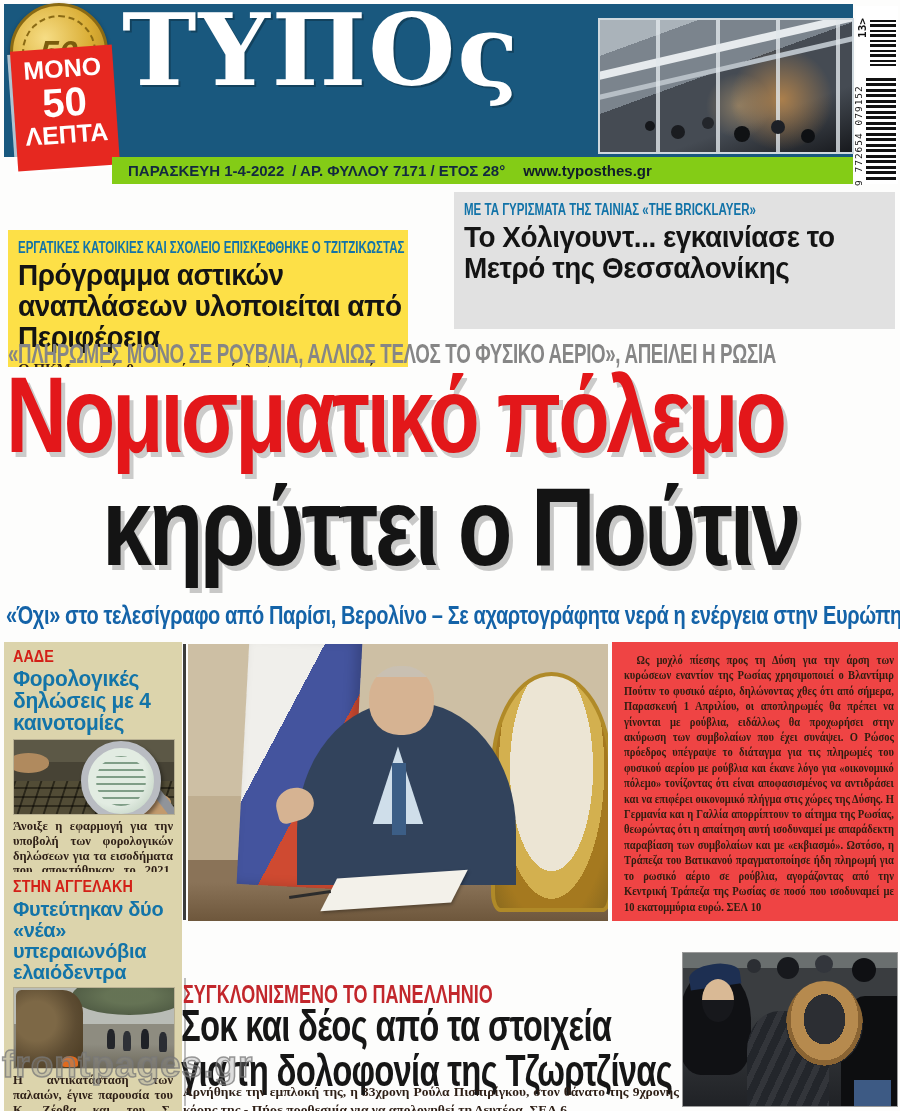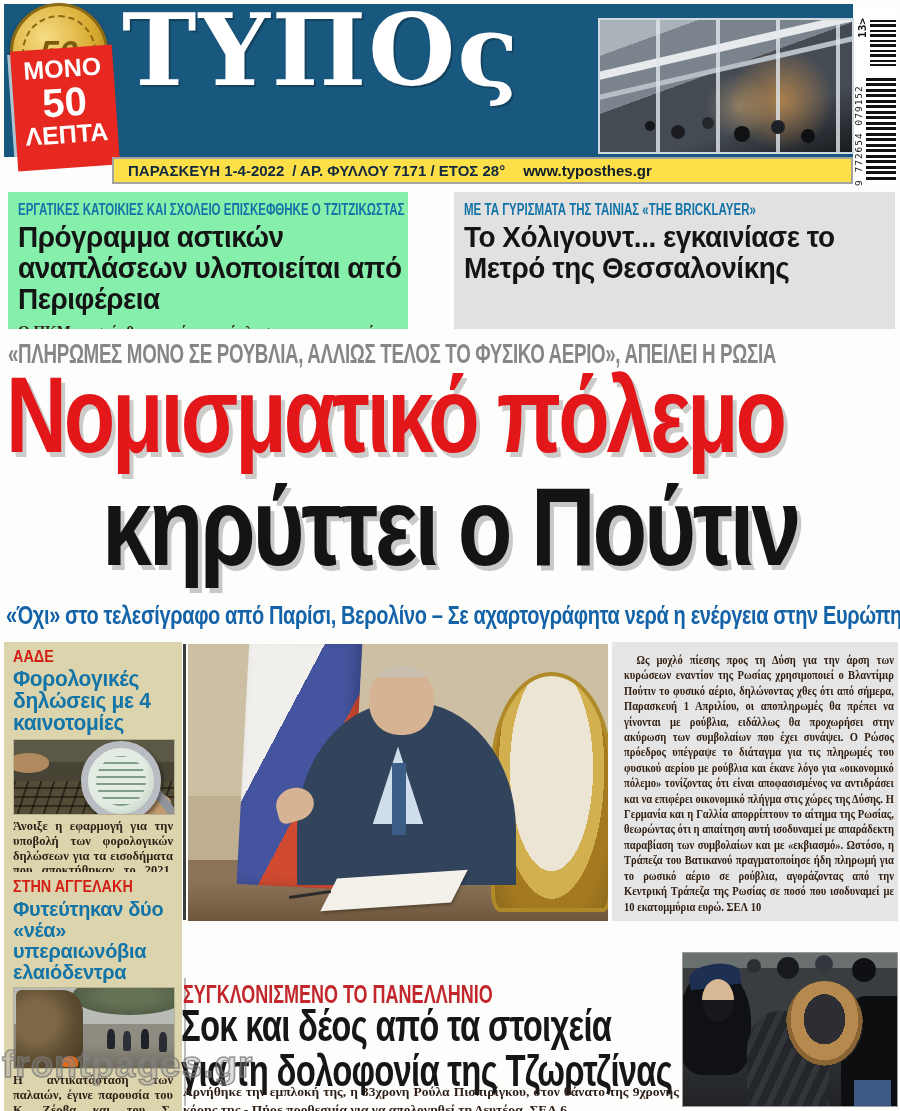--- a/index.html
+++ b/index.html
@@ -25,36 +25,36 @@
         overflow:hidden;
         background:
          radial-gradient(circle at 72% 60%,rgba(255,170,70,.55),rgba(255,170,70,0) 26%),
          radial-gradient(circle at 55% 65%,rgba(255,205,130,.35),transparent 20%),
          linear-gradient(160deg,#aab3ba 0 16%,#7b848d 16% 42%,#454b53 42% 70%,#17191d 100%);}
   .m-beam{position:absolute;left:-10%;top:16%;width:125%;height:8px;background:#e6eaed;transform:rotate(-13deg);}
   .m-beam2{position:absolute;left:-10%;top:33%;width:125%;height:5px;background:#b7bfc6;transform:rotate(-13deg);}
   .m-mullions{position:absolute;inset:0;background:repeating-linear-gradient(90deg,transparent 0 56px,rgba(225,231,235,.8) 56px 60px);}
   .m-crowd{position:absolute;left:18%;bottom:16%;width:10px;height:10px;border-radius:50%;background:#15171b;
         box-shadow:28px 6px 0 2px #1a1c20,58px -3px 0 1px #23262b,92px 8px 0 3px #101214,128px 1px 0 2px #1d2026,158px 10px 0 2px #0e1013;}
-  .dateline{position:absolute;left:112px;top:157px;width:741px;height:27px;background:#fde047;border:2px solid #a3a3a3;
+  .dateline{position:absolute;left:112px;top:157px;width:741px;height:27px;background:#84cc16;border:2px solid #84cc16;
         box-sizing:border-box;display:flex;align-items:center;gap:8px;padding-left:14px;
         font-weight:bold;font-size:15px;color:#13293f;}
   .dateline .site{margin-left:10px;color:#101d2a;}
   .barcode{position:absolute;left:856px;top:6px;width:42px;height:178px;background:#fff;}
   .bc-short{position:absolute;right:2px;top:14px;width:26px;height:46px;
         background:repeating-linear-gradient(180deg,#111 0 2px,#fff 2px 4px,#111 4px 7px,#fff 7px 10px);}
   .bc-long{position:absolute;right:2px;top:72px;width:30px;height:104px;
         background:repeating-linear-gradient(180deg,#111 0 3px,#fff 3px 5px,#111 5px 8px,#fff 8px 11px);}
   .bc-addon{position:absolute;left:0;top:12px;writing-mode:vertical-rl;transform:rotate(180deg);
         font-weight:bold;font-size:11px;color:#111;font-family:"DejaVu Sans Mono",monospace;}
   .bc-number{position:absolute;left:-3px;top:64px;height:116px;writing-mode:vertical-rl;transform:rotate(180deg);
         font-size:9.5px;letter-spacing:1px;color:#111;font-family:"DejaVu Sans Mono",monospace;}
   
   .tbox{position:absolute;top:192px;height:137px;box-sizing:border-box;padding:9px 10px;overflow:hidden;}
-  .tbox.left{left:8px;width:400px;background:#86efac;}
+  .tbox.left{left:8px;width:400px;background:#fde047;margin-top:38px;}
   .tbox.right{left:454px;width:441px;background:#e1e1e1;}
   .k-blue{display:inline-block;transform:scaleX(.72);transform-origin:0 50%;white-space:nowrap;
         color:#1273a8;font-weight:bold;font-size:16px;}
   .t-head{width:470px;transform:scaleX(.93);transform-origin:0 0;font-weight:bold;font-size:30px;
         line-height:1.04;letter-spacing:-.5px;color:#141414;margin-top:2px;}
   .t-sum{margin-top:7px;font-family:"Liberation Serif",serif;font-weight:bold;font-size:15px;
         line-height:1.25;color:#2e1f16;width:430px;}
   
   .lead-kicker{position:absolute;left:8px;top:338px;font-weight:bold;font-size:28px;color:#868686;
         transform:scaleX(.67);transform-origin:0 0;white-space:nowrap;letter-spacing:-.5px;}
@@ -116,21 +116,21 @@
         clip-path:polygon(50% 0,100% 100%,0 100%);}
   .p-tie{position:absolute;left:48.6%;top:43%;width:3.4%;height:26%;background:#3c5e86;}
   .p-head{position:absolute;left:43%;top:8%;width:15.5%;height:25%;border-radius:46%;
         background:linear-gradient(180deg,#c9c0b2 0 16%,#d6b392 16% 100%);}
   .p-hand{position:absolute;left:21%;top:52%;width:9%;height:12%;background:#d6b392;
         border-radius:50% 50% 50% 20%;transform:rotate(-15deg);}
   .p-paper{position:absolute;left:34%;bottom:5%;width:30%;height:12%;background:#f3f1ea;
         transform:skewX(-30deg) rotate(-4deg);box-shadow:2px 2px 3px rgba(0,0,0,.3);}
   .p-pen{position:absolute;left:24%;bottom:9%;width:10%;height:3px;background:#2c2c2c;transform:rotate(-8deg);}
   
-  .body-col{position:absolute;left:612px;top:642px;width:286px;height:279px;background:#e5e5e5;
+  .body-col{position:absolute;left:612px;top:642px;width:286px;height:279px;background:#ef4444;
         box-sizing:border-box;padding:10px 12px;overflow:hidden;}
   .body-text{width:346px;transform:scaleX(.78);transform-origin:0 0;
         font-family:"Liberation Serif",serif;font-weight:bold;font-size:13.5px;line-height:15.4px;
         color:#2f1d10;text-align:justify;text-indent:16px;}
   
   .banner{position:absolute;left:182px;top:924px;width:716px;height:45px;background:#9e1a0f;overflow:hidden;}
   .banner-text{position:absolute;left:22px;top:5px;font-weight:bold;font-size:30px;color:#f6d414;
         transform:scaleX(.68);transform-origin:0 0;white-space:nowrap;text-shadow:2px 2px 0 rgba(0,0,0,.35);}
   .banner-ref{position:absolute;left:850px;top:969px;font-family:"Liberation Serif",serif;
         font-weight:bold;font-size:11px;color:#b2231a;}

